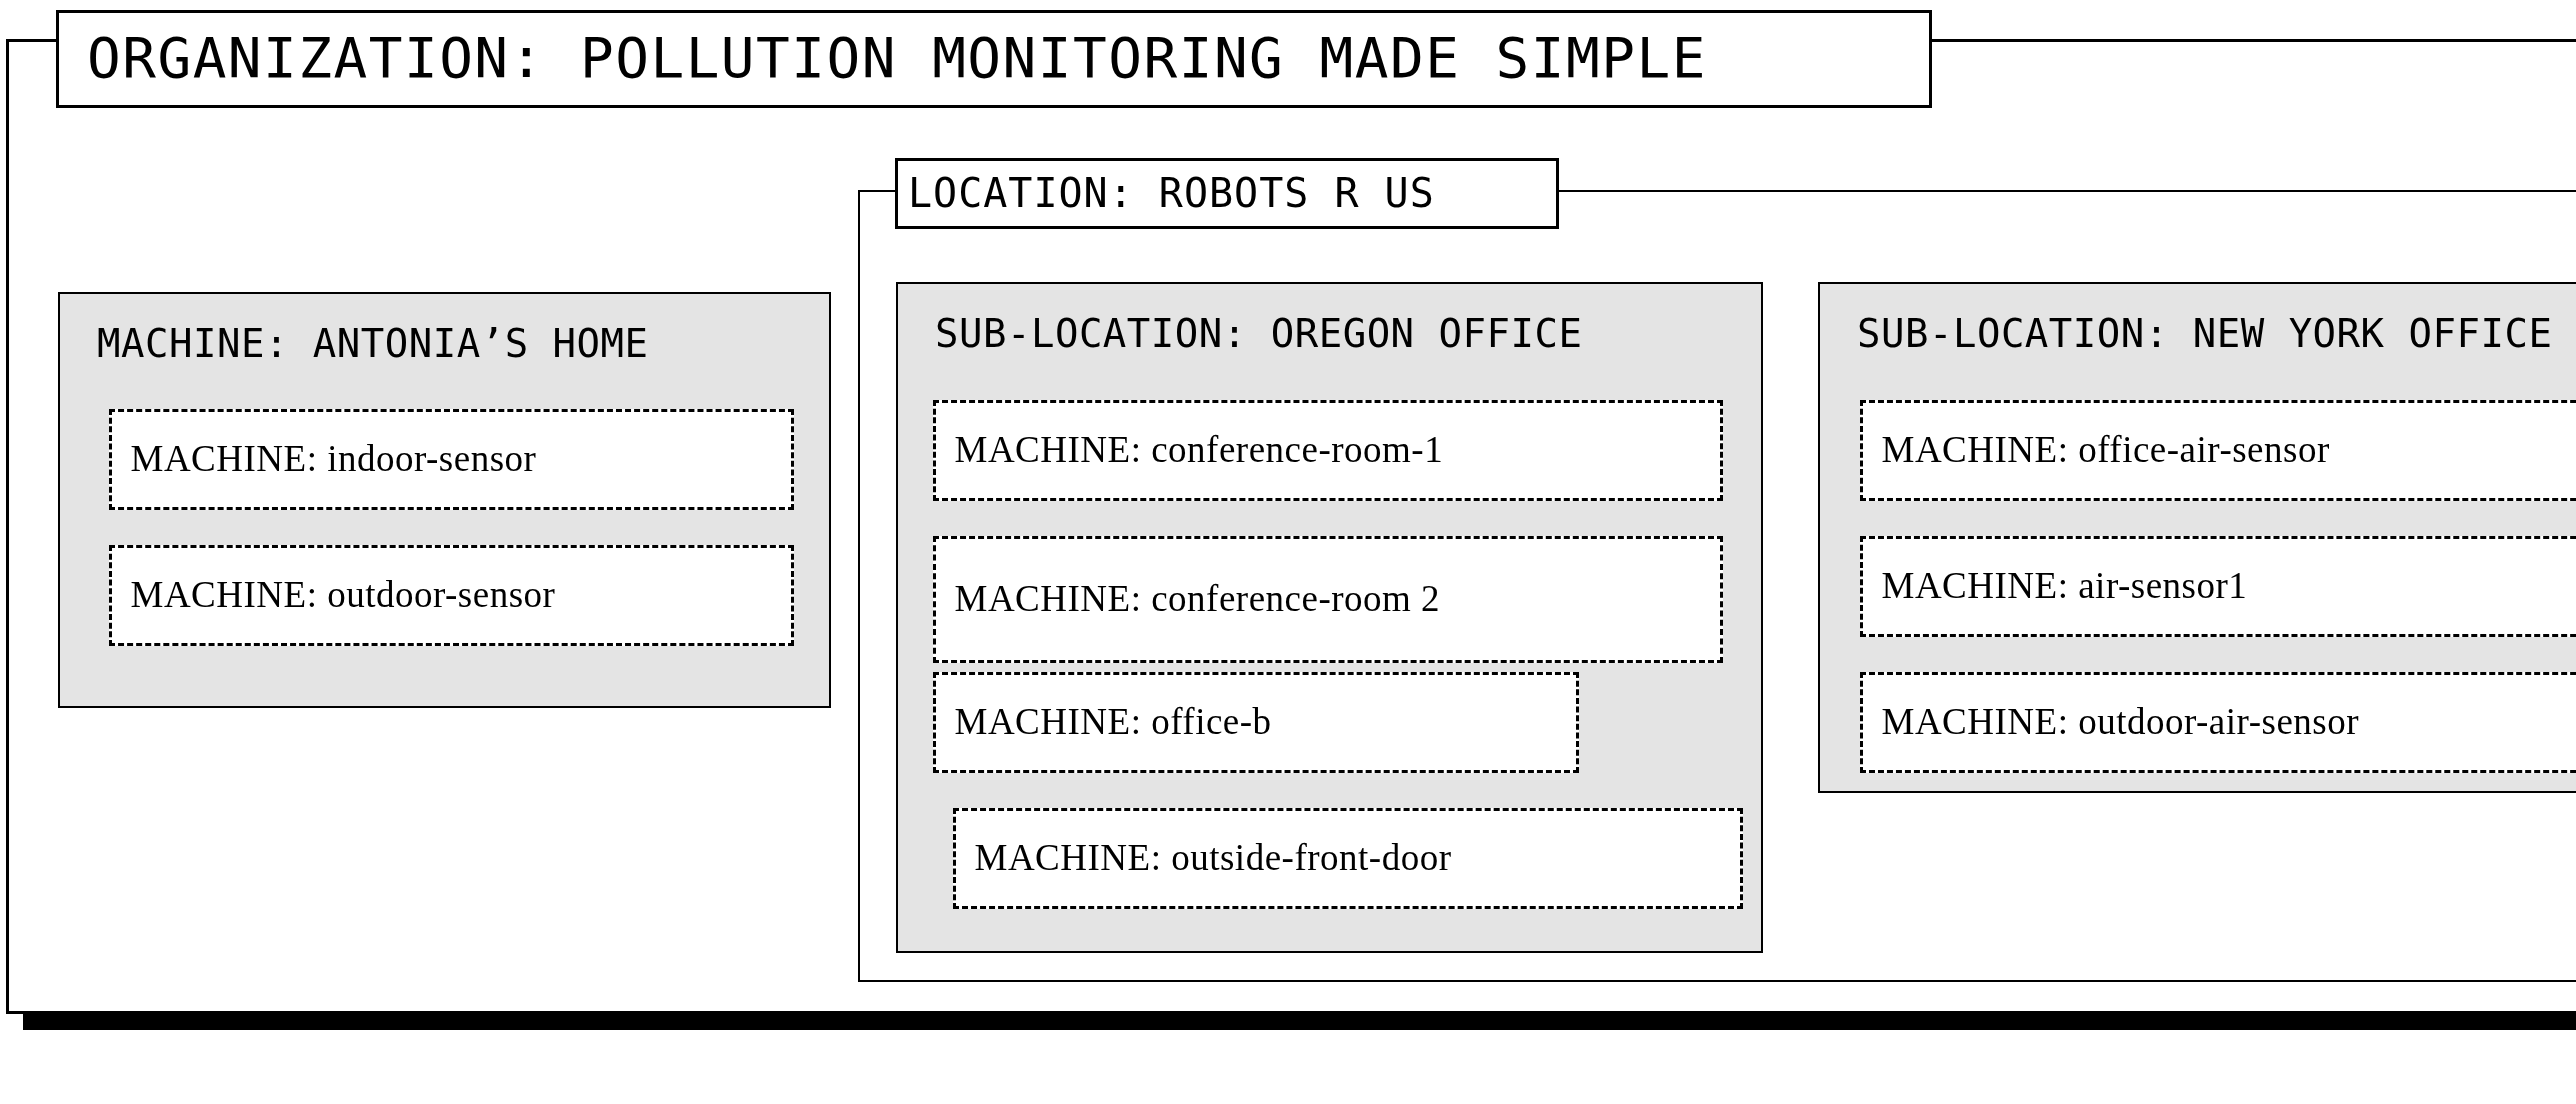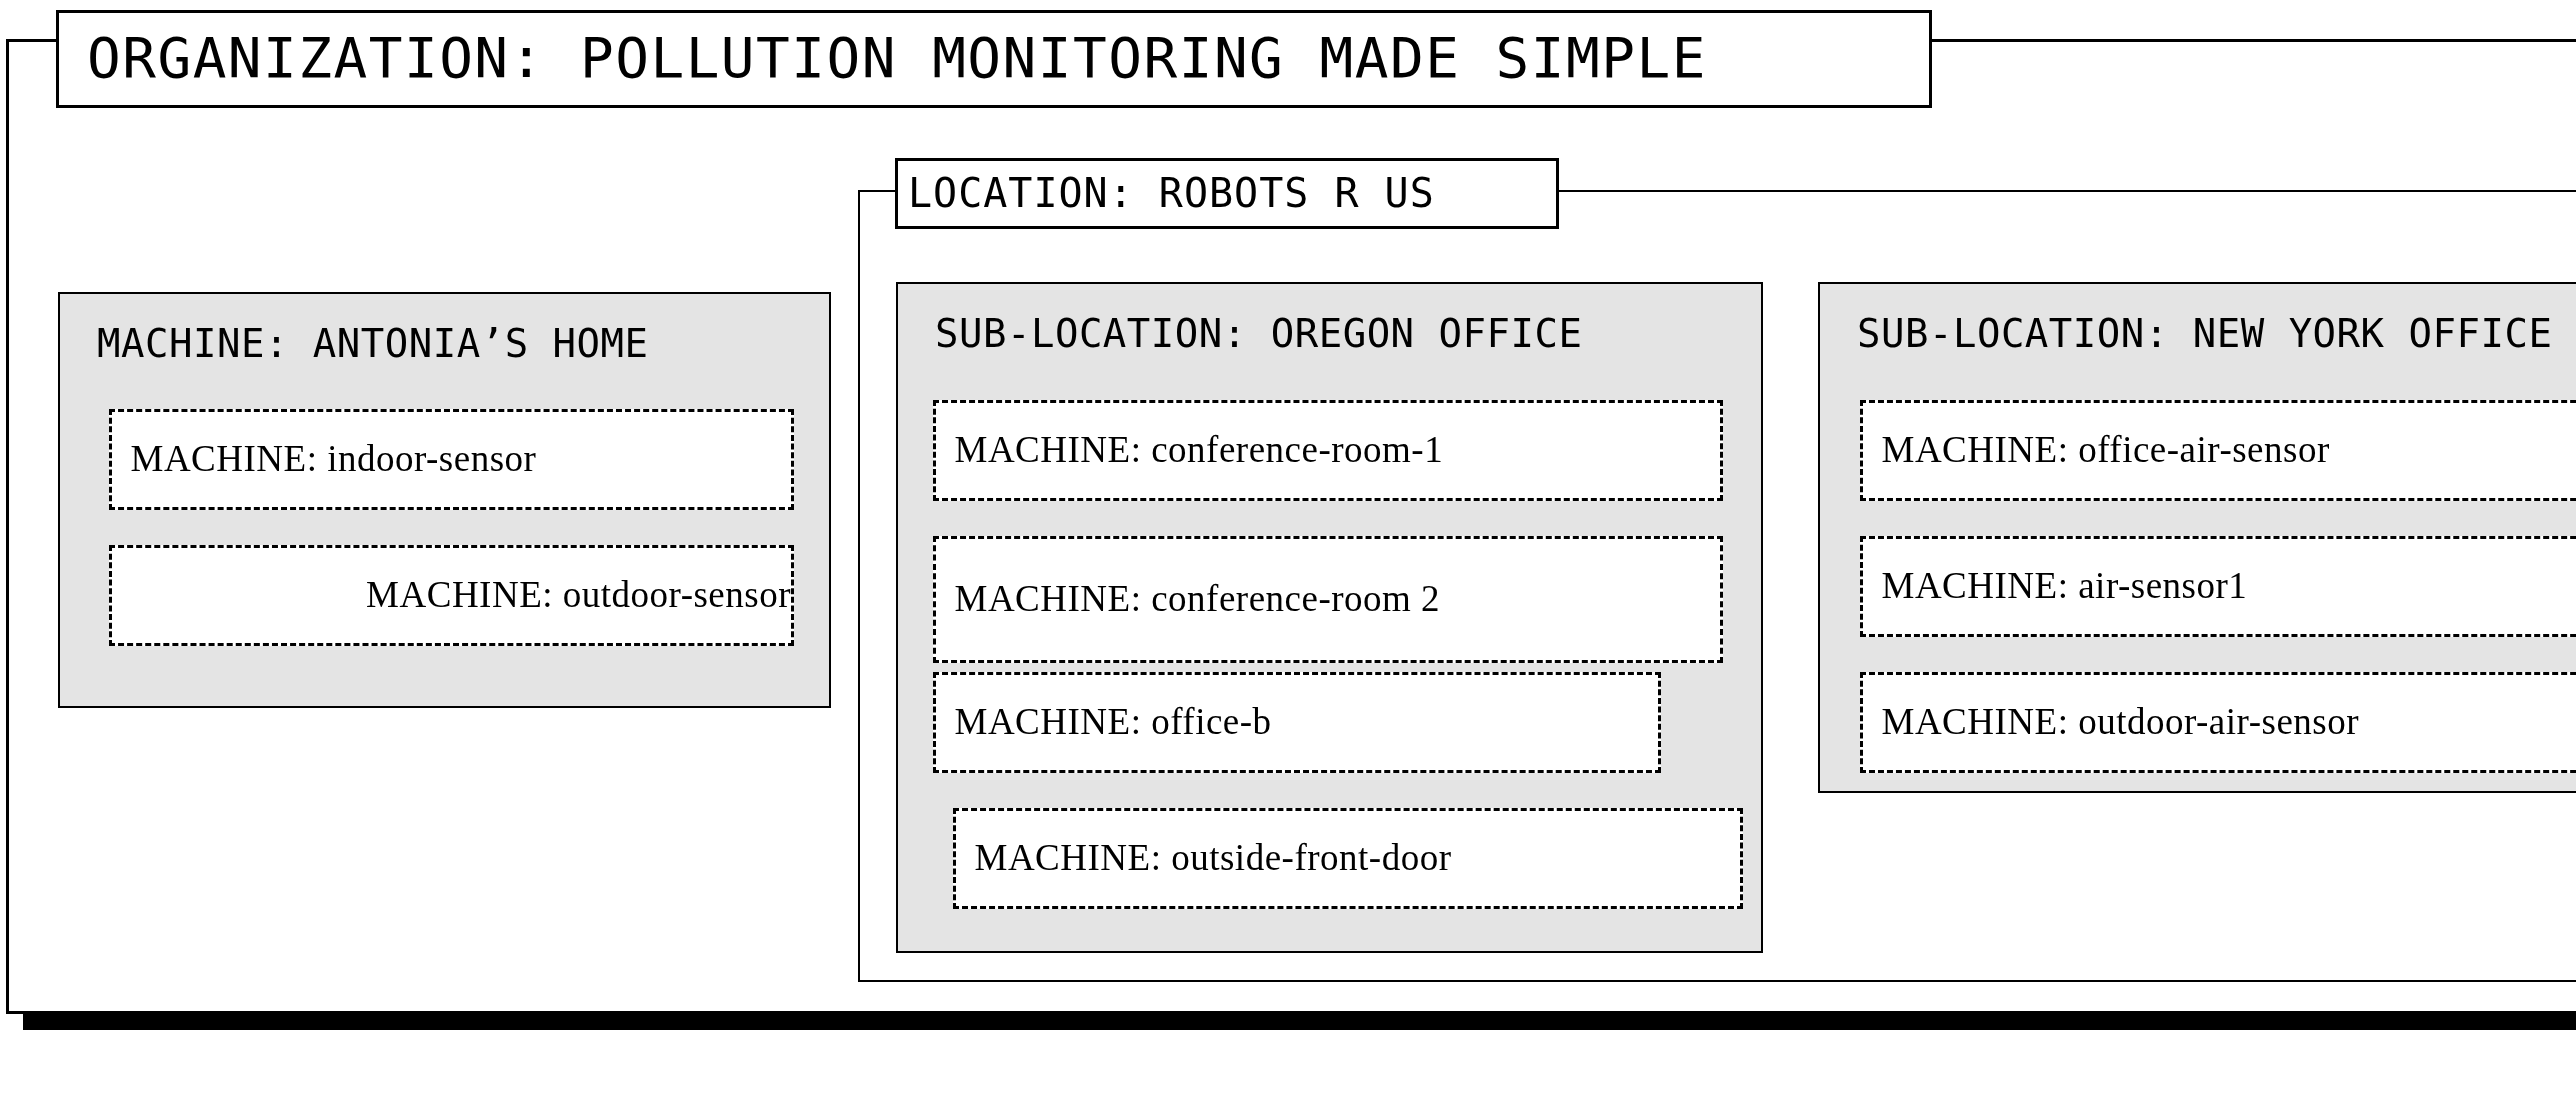--- a/index.html
+++ b/index.html
@@ -126,26 +126,26 @@
     color: #000000;
     line-height: 1;
     white-space: nowrap;
     padding-left: 18.5px;
     transform: translateY(-1px);
     font-family: Liberation Serif, serif;
   }
 
   
   #m-antonia-0 { left: 109px; top: 409px;  width: 685px; height: 101px; }
-  #m-antonia-1 { left: 109px; top: 545px; width: 685px; height: 101px; justify-content: flex-end; }
+  #m-antonia-1 { left: 109px; top: 545px; width: 685px; height: 101px; }
 
   
   #m-oregon-0 { left: 933px; top: 400px;  width: 790px; height: 101px; }
   #m-oregon-1 { left: 933px; top: 536px; width: 790px; height: 127px; }
-  #m-oregon-2 { left: 933px; top: 672px; width: 728px; height: 101px; }
+  #m-oregon-2 { left: 933px; top: 672px; width: 646px; height: 101px; }
   #m-oregon-3 { left: 933px; top: 808px; width: 790px; height: 101px; margin-left: 20px; }
 
   
   #m-ny-0 { left: 1860px; top: 400px;  width: 824px; height: 101px; }
   #m-ny-1 { left: 1860px; top: 536px; width: 824px; height: 101px; }
   #m-ny-2 { left: 1860px; top: 672px; width: 824px; height: 101px; }
 </style>
 </head>
 <body>
 

